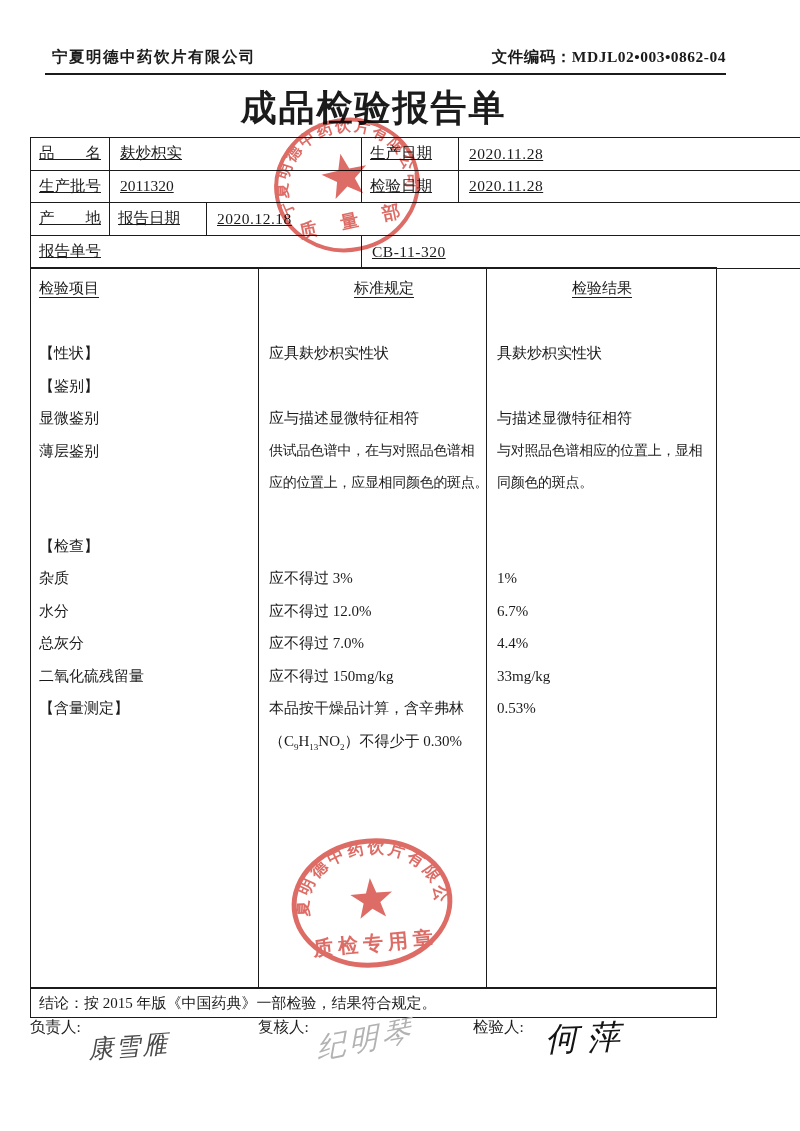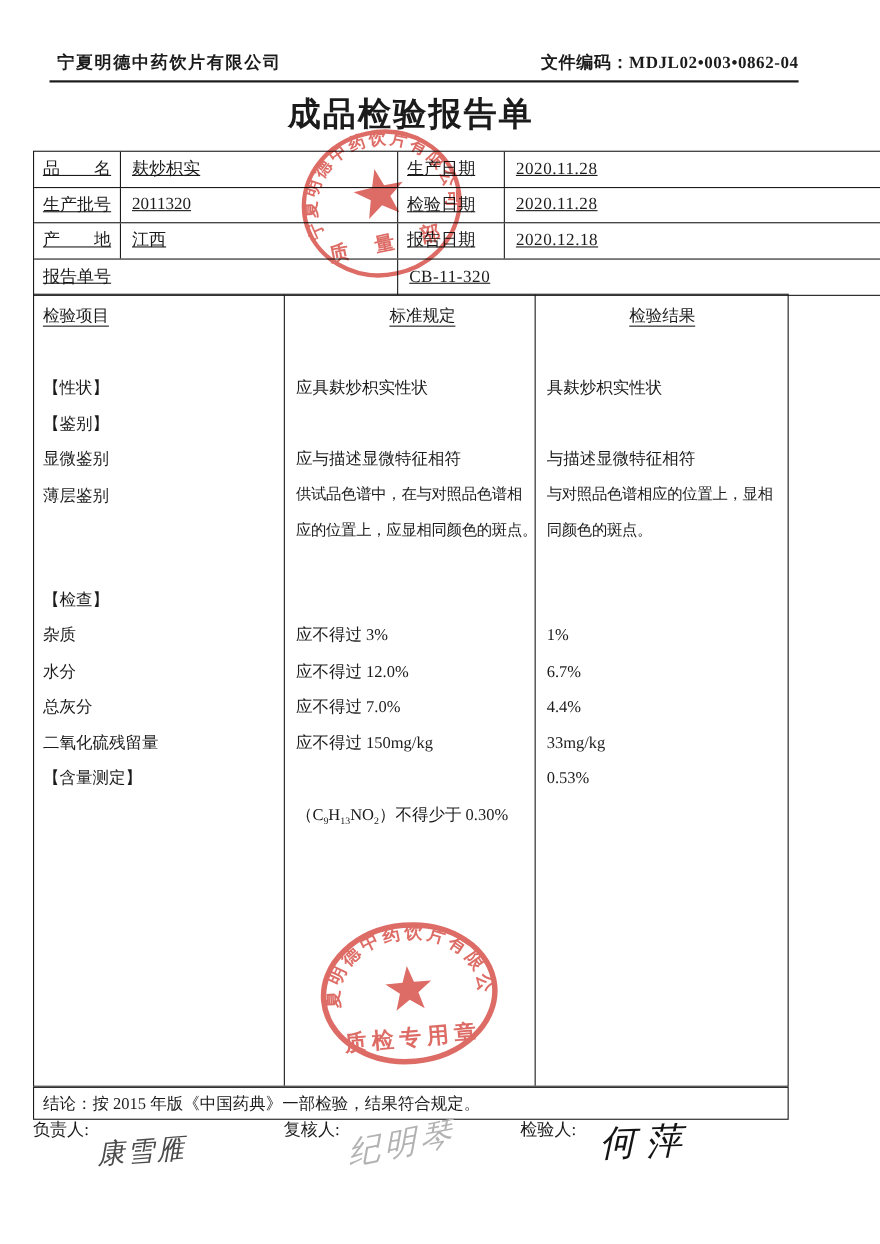--- a/index.html
+++ b/index.html
@@ -9,21 +9,21 @@
     position:relative; width:800px; height:1131px; background:#fff;
     font-family:"Liberation Serif","DejaVu Serif",serif; color:var(--ink);
     overflow:hidden;
   }
   
   .hdr-company { position:absolute; left:52px; top:47px; font-size:15.5px; font-weight:bold; letter-spacing:1.5px; }
   .hdr-code    { position:absolute; right:74px; top:47px; font-size:15.5px; font-weight:bold; letter-spacing:.5px; }
   .hdr-rule    { position:absolute; left:45px; top:73px; width:681px; height:2px; background:var(--ink); }
   .title {
     position:absolute; left:30px; top:84px; width:687px; text-align:center;
-    font-size:30px; font-weight:bold; letter-spacing:2px;
+    font-size:36px; font-weight:bold; letter-spacing:2px;
     font-family:"Liberation Sans","DejaVu Sans",sans-serif;
   }
   
   .info-table { position:absolute; left:30px; top:137px; width:794px; border:1.5px solid var(--ink); background:transparent;text-decoration:underline; }
   .info-row  { display:flex; height:32.5px; border-bottom:1px solid var(--ink); }
   .info-row.last { border-bottom:none; }
   .cell { display:flex; align-items:center; padding-left:10px; font-size:15.5px; border-right:1px solid var(--ink); }
   .w-label  { width:79px;  padding-left:8px; }
   .w-val    { width:252px; }
   .w-label2 { width:97px;  padding-left:8px; }
@@ -78,21 +78,20 @@
       <div class="cell w-val2">2020.11.28</div>
     </div>
     <div class="info-row">
       <div class="cell w-label">生产批号</div>
       <div class="cell w-val">2011320</div>
       <div class="cell w-label2">检验日期</div>
       <div class="cell w-val2">2020.11.28</div>
     </div>
     <div class="info-row">
       <div class="cell w-label">产　　地</div>
-      <div class="cell w-val">江西</div>
       <div class="cell w-label2">报告日期</div>
       <div class="cell w-val2">2020.12.18</div>
     </div>
     <div class="info-row last">
       <div class="cell w-repno">报告单号</div>
       <div class="cell w-repval">CB-11-320</div>
     </div>
   </div>
 
   <div class="main-table">
@@ -131,20 +130,21 @@
 
     <div class="line c1" style="top:359px">总灰分</div>
     <div class="line c2" style="top:359px">应不得过 7.0%</div>
     <div class="line c3" style="top:359px">4.4%</div>
 
     <div class="line c1" style="top:391.5px">二氧化硫残留量</div>
     <div class="line c2" style="top:391.5px">应不得过 150mg/kg</div>
     <div class="line c3" style="top:391.5px">33mg/kg</div>
 
     <div class="line c1" style="top:424px">【含量测定】</div>
+    <div class="line c2" style="top:424px">本品按干燥品计算，含辛弗林</div>
     <div class="line c2" style="top:456.5px"><span>（C</span><sub>9</sub><span>H</span><sub>13</sub><span>NO</span><sub>2</sub><span>）不得少于 0.30%</span></div>
     <div class="line c3" style="top:424px">0.53%</div>
   </div>
 
   <div class="concl">
     <span>结论：按 2015 年版《中国药典》一部检验，结果符合规定。</span>
   </div>
 
   <div class="sig-label" style="left:30px">负责人:</div>
   <div class="sig-label" style="left:258px">复核人:</div>

